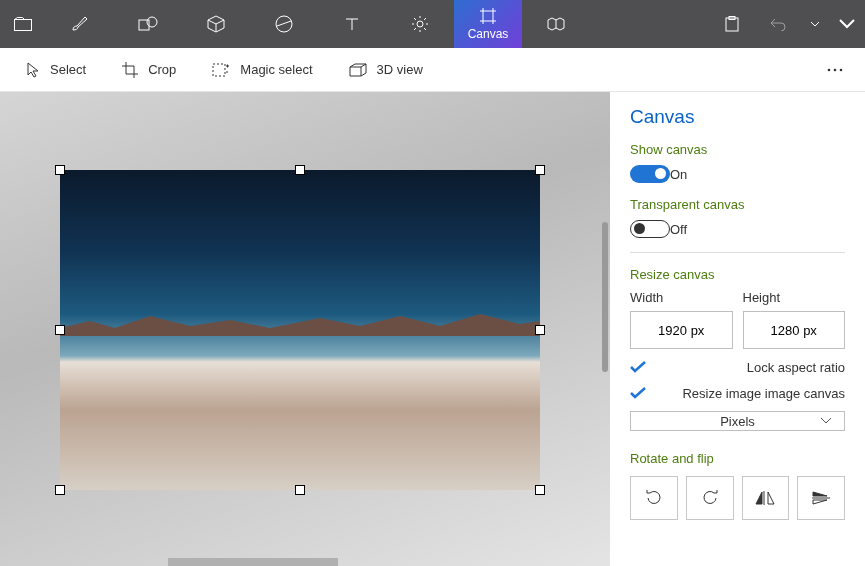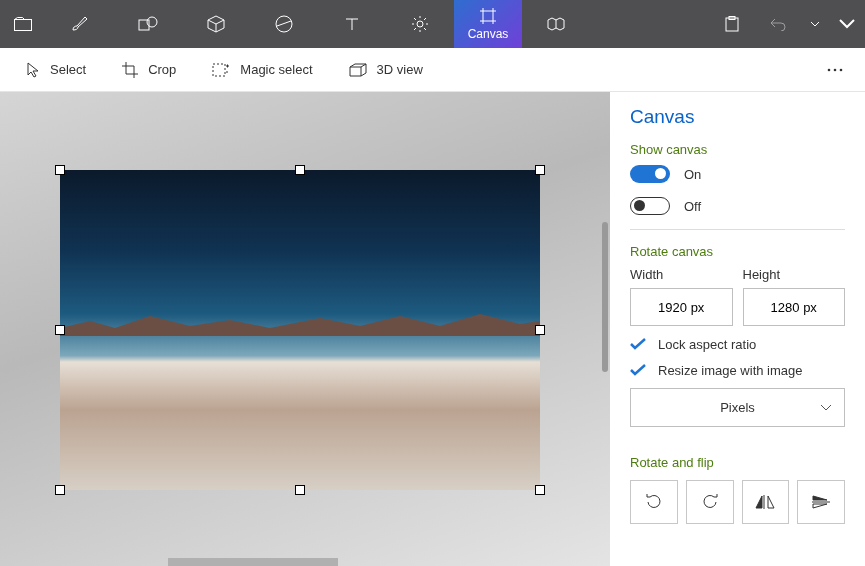--- a/index.html
+++ b/index.html
@@ -31,39 +31,39 @@
 .mountains svg { width:100%; height:100%; display:block; }
 .handle { position:absolute; width:8px; height:8px; background:#fff; outline:1px solid #000; }
 .h-tl{top:-4px;left:-4px}.h-tm{top:-4px;left:calc(50% - 4px)}.h-tr{top:-4px;right:-4px}
 .h-ml{top:calc(50% - 4px);left:-4px}.h-mr{top:calc(50% - 4px);right:-4px}
 .h-bl{bottom:-4px;left:-4px}.h-bm{bottom:-4px;left:calc(50% - 4px)}.h-br{bottom:-4px;right:-4px}
 
 
 .panel { width: 255px; background:#fff; padding: 14px 20px 0 20px; overflow:hidden; }
 .panel-title { color:#0b62c7; font-size:19px; font-weight:400; margin-bottom:14px; }
 .lbl { font-size:13px; color:#4d7c0f; margin-bottom:8px; display:block; }
-.toggle-row { display:flex; align-items:center; gap:14px; margin-bottom:14px; }
+.toggle-row { display:flex; align-items:center; margin-bottom:14px; }
 .toggle { width:40px; height:18px; border-radius:10px; position:relative; cursor:pointer; }
 .toggle.on { background:#1f74d4; }
 .toggle.off { background:#fff; border:1px solid #333; }
 .toggle .knob { position:absolute; width:11px; height:11px; border-radius:50%; top:3px; }
 .toggle.on .knob { background:#fff; right:4px; }
 .toggle.off .knob { background:#333; left:3px; top:2px; }
 .divider { border:none; border-top:1px solid #ddd; margin: 6px 0 14px; }
 
 .dim-row { display:flex; gap:10px; margin-bottom:4px; }
 .dim-col { flex:1; }
 .dim-lbl { font-size:13px; margin-bottom:6px; display:block; }
 .dim-input { width:100%; height:38px; border:1px solid #bfbfbf; text-align:center; font-size:13px; }
 
-.check-row { display:flex; align-items:center; gap:12px; margin: 10px 0; }
+.check-row { display:flex; align-items:center; gap:12px; margin: 10px 0; justify-content: space-between; }
 .check { width:16px; height:16px; display:flex; align-items:center; justify-content:center; }
 .check svg { stroke:#1f74d4; stroke-width:2.5; fill:none; }
 
-.select { height:39px; border:1px solid #bfbfbf; display:flex; align-items:center; justify-content:center; position:relative; cursor:pointer; margin-top:6px; }
+.select { height:20px; border:1px solid #bfbfbf; display:flex; align-items:center; justify-content:center; position:relative; cursor:pointer; margin-top:6px; }
 .select .chev { position:absolute; right:12px; }
 
 .flip-row { display:flex; gap:8px; margin-top:10px; }
 .flip-btn { flex:1; height:44px; border:1px solid #c7c7c7; display:flex; align-items:center; justify-content:center; cursor:pointer; }
 .flip-btn svg { stroke:#333; fill:none; }
 
 .bottom-bar { position:absolute; bottom:0; left:168px; width:170px; height:8px; background:#b0b0b0; }
 </style>
 </head>
 <body>
@@ -216,30 +216,31 @@
     <div class="panel-title">Canvas</div>
 
     <span class="lbl">Show canvas</span>
     <div class="toggle-row">
       <div class="toggle on">
           <div class="knob"></div>
         </div>
       <span>On</span>
     </div>
 
+    <span class="lbl">Transparent canvas</span>
     <div class="toggle-row">
       <div class="toggle off">
           <div class="knob"></div>
         </div>
       <span>Off</span>
     </div>
 
     <hr class="divider">
 
-    <span class="lbl">Rotate canvas</span>
+    <span class="lbl">Resize canvas</span>
     <div class="dim-row">
       <div class="dim-col">
         <span class="dim-lbl">Width</span>
         <input class="dim-input" value="1920 px" style="">
       </div>
       <div class="dim-col">
         <span class="dim-lbl">Height</span>
         <input class="dim-input" value="1280 px" style="">
       </div>
     </div>
@@ -251,31 +252,31 @@
           </svg>
         </div>
       <span>Lock aspect ratio</span>
     </div>
     <div class="check-row">
       <div class="check">
           <svg width="16" height="12" viewBox="0 0 16 12">
             <path d="M1 6 L5 10 L15 1"></path>
           </svg>
         </div>
-      <span>Resize image with image</span>
+      <span>Resize image image canvas</span>
     </div>
 
     <div class="select">
       <span>Pixels</span>
       <svg class="chev" width="12" height="8" viewBox="0 0 12 8">
           <path d="M1 1 L6 6 L11 1" stroke="#555" fill="none"></path>
         </svg>
     </div>
 
-    <span class="lbl" style="margin-top:28px">Rotate and flip</span>
+    <span class="lbl" style="margin-top:20px">Rotate and flip</span>
     <div class="flip-row">
       <div class="flip-btn">
         <svg width="20" height="18" viewBox="0 0 20 18">
             <path d="M4 9 a6 6 0 1 0 2 -5 M6 4 l-3 0 l0 -3"></path>
           </svg>
       </div>
       <div class="flip-btn">
         <svg width="20" height="18" viewBox="0 0 20 18">
             <path d="M16 9 a6 6 0 1 1 -2 -5 M14 4 l3 0 l0 -3"></path>
           </svg>

